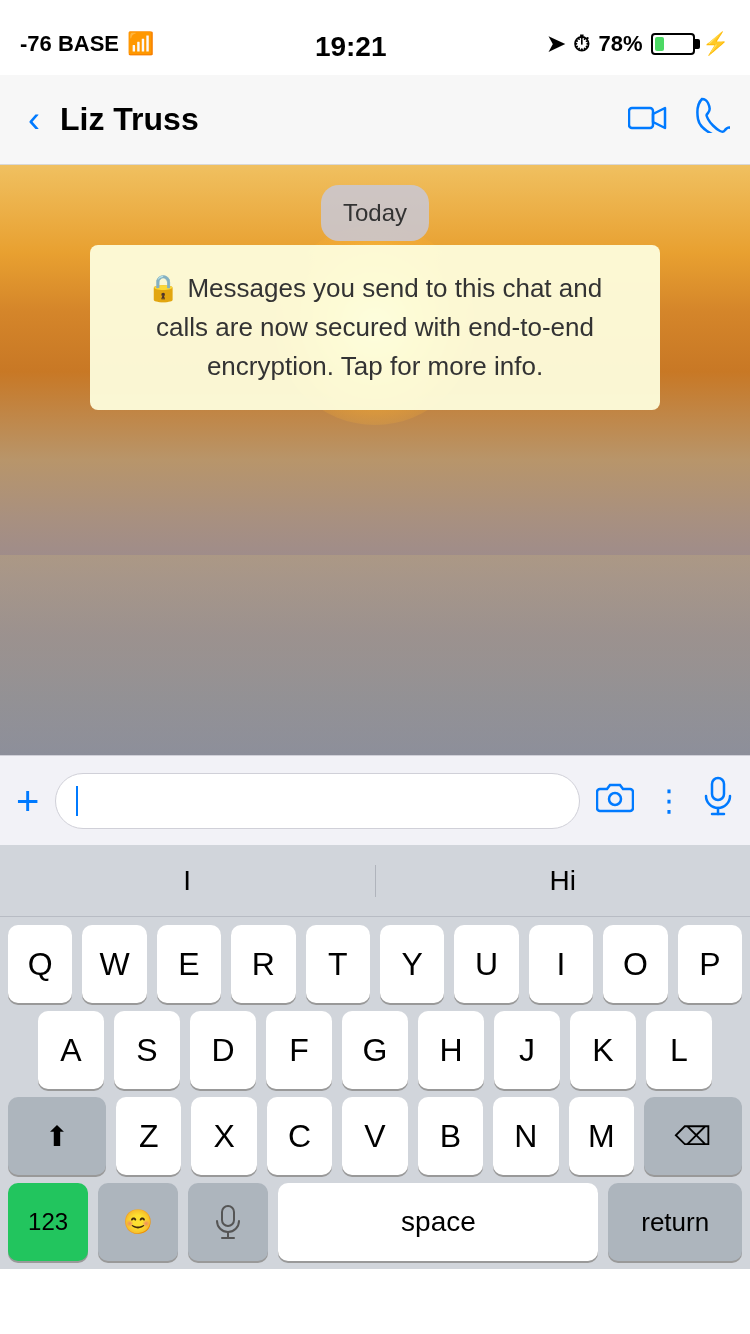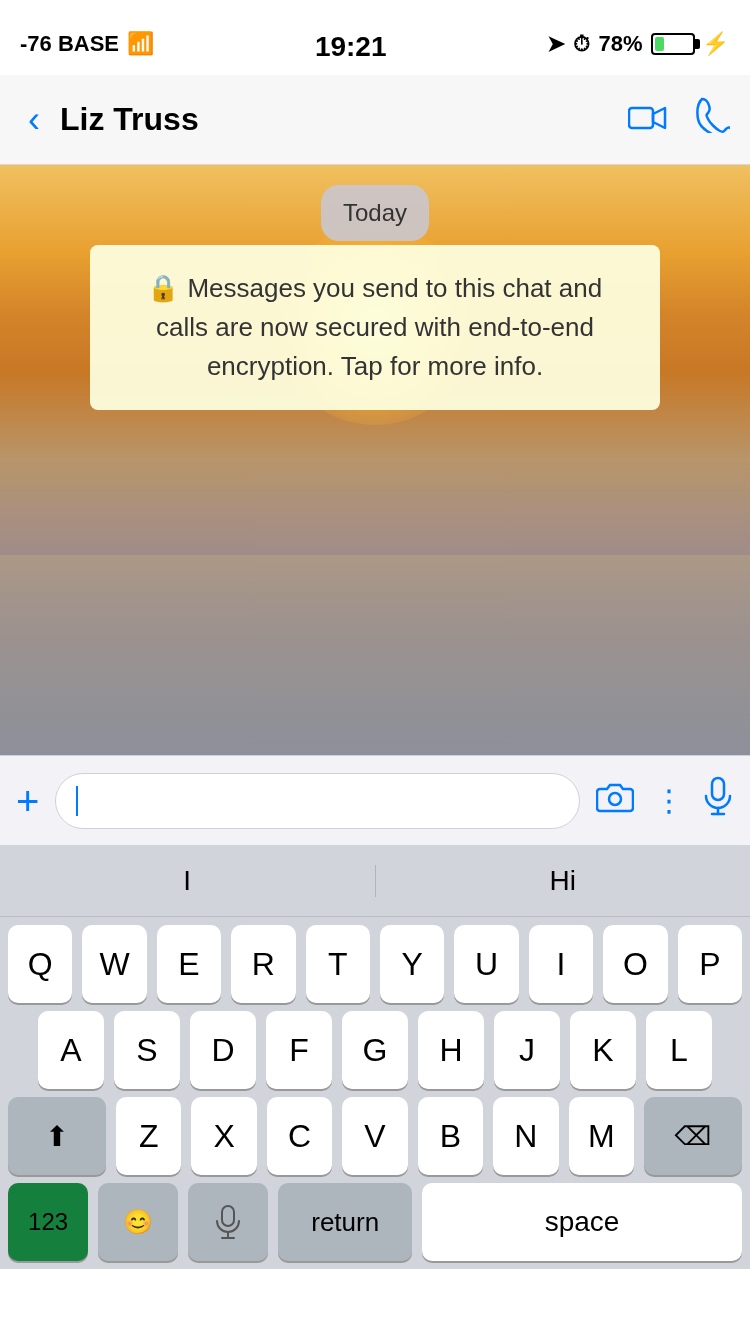--- a/index.html
+++ b/index.html
@@ -287,21 +287,21 @@
       flex: 2;
       font-size: 26px;
     }
     .bottom-row {
       display: flex;
       justify-content: center;
       gap: 10px;
       padding: 8px;
     }
     .key-numbers {
-      background: #15803d;
+      background: #22c55e;
       min-width: 80px;
       flex: 1.2;
     }
     .key-emoji {
       background: #adb5bd;
       min-width: 80px;
       flex: 1.2;
     }
     .key-mic {
       background: #adb5bd;
@@ -427,16 +427,16 @@
     <div class="key key-special key-numbers">123</div>
     <div class="key key-special key-emoji">😊</div>
     <div class="key key-special key-mic">
       <svg width="28" height="36" viewBox="0 0 28 36" fill="none">
         <rect x="8" y="2" width="12" height="20" rx="6" stroke="#555" stroke-width="2" fill="none"></rect>
         <path d="M3 17c0 6.075 4.925 11 11 11s11-4.925 11-11" stroke="#555" stroke-width="2" stroke-linecap="round" fill="none"></path>
         <line x1="14" y1="28" x2="14" y2="34" stroke="#555" stroke-width="2" stroke-linecap="round"></line>
         <line x1="8" y1="34" x2="20" y2="34" stroke="#555" stroke-width="2" stroke-linecap="round"></line>
       </svg>
     </div>
+    <div class="key key-space">space</div>
     <div class="key key-special key-return">return</div>
-    <div class="key key-space">space</div>
   </div>
 </div>
 
 </body></html>

